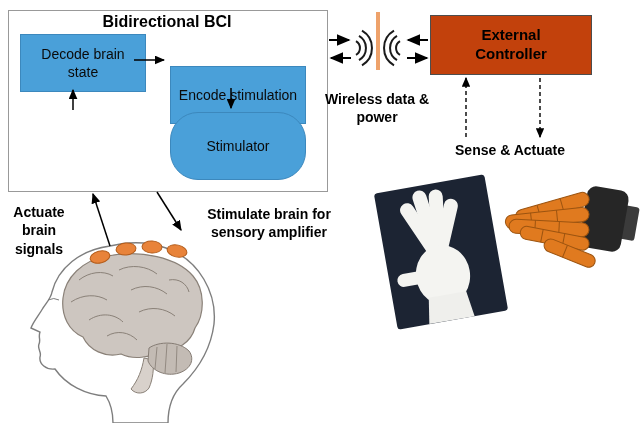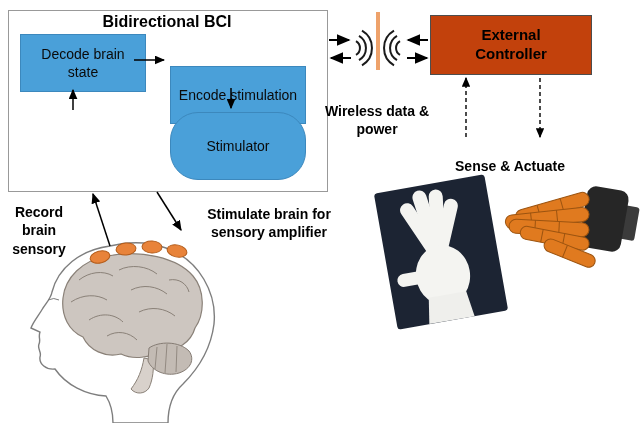--- a/index.html
+++ b/index.html
@@ -9,22 +9,22 @@
   #bciBox{left:8px;top:10px;width:318px;height:180px;border:1.5px solid var(--border-gray,#999);background:#fff;}
   #titleLbl{left:8px;top:13px;width:318px;text-align:center;font-weight:bold;font-size:16px;}
   .node{background:var(--node-blue,#4aa0d9);border:1px solid #3c88bd;display:flex;align-items:center;justify-content:center;text-align:center;font-size:14px;line-height:1.3;color:#0a0a0a;padding:2px 6px;}
   #nDecode{left:20px;top:34px;width:112px;height:52px;}
   #nEncode{left:170px;top:34px;width:122px;height:52px;margin-top:32px;}
   #nAmp{left:13px;top:112px;width:119px;height:62px;}
   #nStim{left:170px;top:112px;width:122px;height:62px;border-radius:28px;}
   #ctrlBox{left:430px;top:15px;width:160px;height:58px;border:1.5px solid #4d4d4d;background:#c2410c;display:flex;align-items:center;justify-content:center;}
   #ctrlBox span{display:block;width:92px;text-align:center;font-weight:bold;font-size:15px;line-height:1.25;}
   .lbl{font-weight:bold;font-size:14px;line-height:1.32;text-align:center;}
-  #wirelessLbl{left:324px;top:90px;width:106px;margin-top:12px;}
-  #senseLbl{left:430px;top:141px;width:160px;margin-top:16px;}
+  #wirelessLbl{left:324px;top:90px;width:106px;}
+  #senseLbl{left:430px;top:141px;width:160px;}
   #recordLbl{left:2px;top:203px;width:74px;}
   #stimLbl{left:195px;top:205px;width:148px;}
   #brainArt{left:18px;top:238px;}
   #gloveArt{left:385px;top:183px;transform:rotate(-10deg);}
   #robotArt{left:495px;top:168px;}
   .overlay{left:0;top:0;pointer-events:none;}
   svg{display:block;overflow:visible;}
 </style>
 </head>
 <body>
@@ -37,21 +37,21 @@
   <div id="nDecode" class="abs node">Decode brain state</div>
   <div id="nEncode" class="abs node">Encode stimulation</div>
   <div id="nStim" class="abs node">Stimulator</div>
 
   <div id="ctrlBox" class="abs">
     <span>External Controller</span>
   </div>
 
   <div id="wirelessLbl" class="abs lbl">Wireless data &amp; power</div>
   <div id="senseLbl" class="abs lbl">Sense &amp; Actuate</div>
-  <div id="recordLbl" class="abs lbl">Record brain sensory</div>
+  <div id="recordLbl" class="abs lbl">Actuate brain signals</div>
   <div id="stimLbl" class="abs lbl">Stimulate brain for sensory amplifier</div>
 
   <svg id="brainArt" class="abs" width="225" height="185" viewBox="0 0 225 185">
     <path d="M 92 8 C 62 12, 40 30, 34 54 C 33 60, 29 64, 25 70 C 21 77, 15 84, 13 90 L 22 94 C 20 99, 23 102, 21 106 C 19 111, 24 114, 22 119 C 21 126, 28 132, 37 131 C 48 147, 68 157, 88 158 C 93 166, 95 175, 95 185 L 150 185 C 150 168, 154 156, 165 146 C 181 130, 193 110, 196 86 C 199 56, 182 22, 148 10 C 129 3, 108 4, 92 8 Z" fill="#ffffff" stroke="#7e7e7e" stroke-width="1.4"></path>
     <path d="M 30 62 Q 36 59 41 62" fill="none" stroke="#7e7e7e" stroke-width="1"></path>
     <path d="M 90 18 C 64 22, 47 40, 45 60 C 43 78, 51 93, 65 99 C 71 112, 87 120, 103 116 C 115 122, 133 120, 143 112 C 159 114, 173 104, 177 90 C 187 76, 187 52, 175 38 C 160 20, 122 11, 90 18 Z" fill="#cdc6c0" stroke="#8a8178" stroke-width="1.2"></path>
     <g stroke="#8a8178" stroke-width="1" fill="none">
       <path d="M 61 42 C 71 34, 85 32, 95 38"></path>
       <path d="M 53 64 C 65 56, 79 56, 89 62"></path>
       <path d="M 71 82 C 83 74, 97 76, 105 84"></path>

